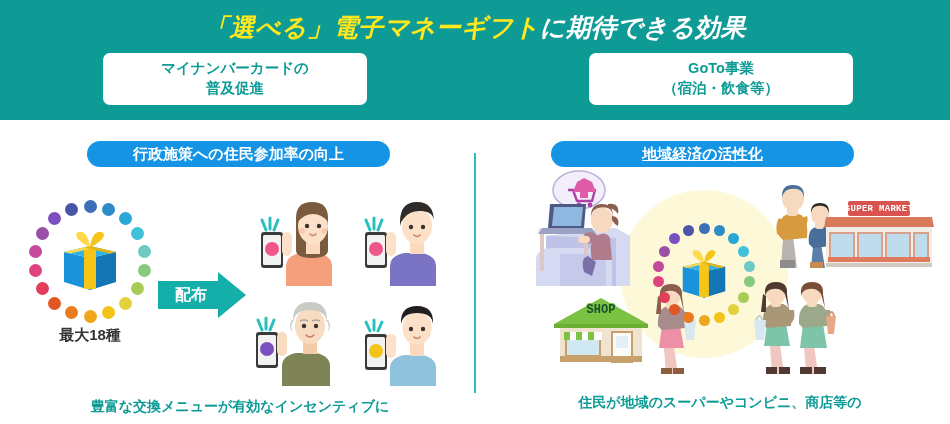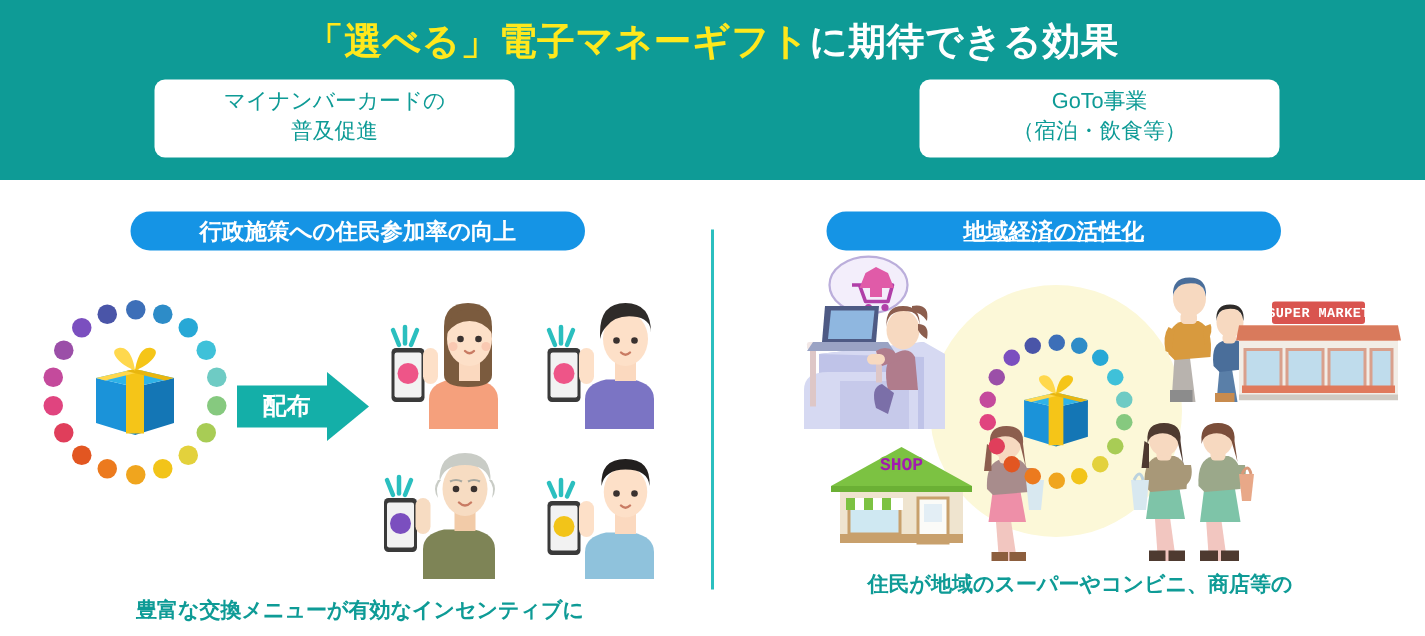--- a/index.html
+++ b/index.html
@@ -13,34 +13,34 @@
 
   
   .header {
     position: absolute; left: 0; top: 0; width: 950px; height: 120px;
     background: #0E9B96;
   }
   .header-title {
     position: absolute; left: 0; top: 11px; width: 950px;
     text-align: center;
     font-size: 25px; font-weight: bold; letter-spacing: .5px;
-    color: #ffffff; white-space: nowrap;
+    color: #ffffff; white-space: nowrap; font-style: italic;
   }
   .header-title .hl { color: #FFE81C; }
   .pill-row {
     position: absolute; left: 103px; top: 53px;
     width: 750px; height: 52px;
     display: flex; justify-content: space-between;
   }
   .pill {
-    width: 240px; height: 52px; background: #ffffff;
+    width: 264px; height: 52px; background: #ffffff;
     border-radius: 7px;
     display: flex; flex-direction: column;
     align-items: center; justify-content: center;
-    color: #0E9B96; font-weight: normal; font-size: 14.5px; line-height: 1.35;
+    color: #0E9B96; font-weight: bold; font-size: 14.5px; line-height: 1.35;
   }
   .pill span { white-space: nowrap; }
 
   
   .sec-head {
     position: absolute; height: 26px; border-radius: 13px;
     background: #1594E5; color: #fff;
     display: flex; align-items: center; justify-content: center;
     font-weight: bold; font-size: 15px; white-space: nowrap;
   }
@@ -64,21 +64,21 @@
   .gift-ring { position: absolute; left: 28px; top: 199px; width: 124px; height: 124px; }
   .ring-dot { position: absolute; border-radius: 50%; width: 13px; height: 13px; }
   .giftbox { position: absolute; left: 50%; top: 50%; transform: translate(-50%,-50%); }
   .ring-label {
     position: absolute; left: 22px; top: 326px; width: 136px;
     text-align: center; font-weight: bold; font-size: 15px; color: #333;
     white-space: nowrap;
   }
 
   
-  .arrow-wrap { position: absolute; left: 158px; top: 248px; width: 90px; height: 46px; font-family: Liberation Serif, serif; }
+  .arrow-wrap { position: absolute; left: 158px; top: 272px; width: 90px; height: 46px; font-family: Liberation Serif, serif; }
   .arrow-body {
     position: absolute; left: 0; top: 9px; width: 62px; height: 28px;
     background: #14AFA8;
   }
   .arrow-head {
     position: absolute; left: 60px; top: 0; width: 0; height: 0;
     border-top: 23px solid transparent; border-bottom: 23px solid transparent;
     border-left: 28px solid #14AFA8;
   }
   .arrow-label {
@@ -103,21 +103,21 @@
     background: #FCF8D8;
   }
   .center-gift { position: absolute; left: 162px; top: 54px; width: 104px; height: 104px; }
   .cg-dot { position: absolute; border-radius: 50%; width: 11px; height: 11px; }
 
   .store-label {
     position: absolute; font-weight: bold; color: #fff;
     display: flex; align-items: center; justify-content: center;
     white-space: nowrap;
   }
-  .nowrap { white-space: nowrap; }
+  .nowrap { white-space: nowrap; margin-top: 13px; }
 </style>
 </head>
 <body>
 
 <div id="root">
 
   <div class="header">
     <div class="header-title">
       <span class="hl">「選べる」電子マネーギフト</span><span>に期待できる効果</span>
     </div>
@@ -161,20 +161,21 @@
       <div class="ring-dot" style="width: 13px; height: 13px; background: rgb(240, 165, 30); left: 55.5px; top: 110.5px;"></div>
       <div class="ring-dot" style="width: 13px; height: 13px; background: rgb(236, 122, 30); left: 36.6889px; top: 107.183px;"></div>
       <div class="ring-dot" style="width: 13px; height: 13px; background: rgb(226, 86, 33); left: 20.1467px; top: 97.6324px;"></div>
       <div class="ring-dot" style="width: 13px; height: 13px; background: rgb(224, 62, 91); left: 7.8686px; top: 83px;"></div>
       <div class="ring-dot" style="width: 13px; height: 13px; background: rgb(224, 68, 127); left: 1.33557px; top: 65.0506px;"></div>
       <div class="ring-dot" style="width: 13px; height: 13px; background: rgb(196, 74, 156); left: 1.33557px; top: 45.9494px;"></div>
       <div class="ring-dot" style="width: 13px; height: 13px; background: rgb(155, 79, 168); left: 7.8686px; top: 28px;"></div>
       <div class="ring-dot" style="width: 13px; height: 13px; background: rgb(123, 79, 191); left: 20.1467px; top: 13.3676px;"></div>
       <div class="ring-dot" style="width: 13px; height: 13px; background: rgb(74, 85, 168); left: 36.6889px; top: 3.81691px;"></div>
     </div>
+  <div class="ring-label">最大18種</div>
 
   <div class="arrow-wrap">
     <div class="arrow-body"></div>
     <div class="arrow-head"></div>
     <div class="arrow-label">配布</div>
   </div>
 
   <div class="people">
 
     <svg class="person p1" viewBox="0 0 92 94">
@@ -336,21 +337,21 @@
         <polygon points="4,32 98,32 98,36 4,36" fill="#6BB035"></polygon>
         <rect x="16" y="44" width="34" height="20" fill="#CFE8F2" stroke="#C8A06C" stroke-width="2"></rect>
         <path d="M14 40 h38 v8 h-38 z" fill="#fff"></path>
         <path d="M14 40 h6 v8 h-6 z" fill="#7CC242"></path>
         <path d="M26 40 h6 v8 h-6 z" fill="#7CC242"></path>
         <path d="M38 40 h6 v8 h-6 z" fill="#7CC242"></path>
         <rect x="62" y="40" width="20" height="30" fill="#FBFBF8" stroke="#C8A06C" stroke-width="2"></rect>
         <rect x="66" y="44" width="12" height="12" fill="#E3EEF5"></rect>
         <rect x="10" y="64" width="82" height="6" fill="#C8A06C"></rect>
       </svg>
-      <div class="store-label" style="left:30px;top:11px;width:42px;height:14px;font-size:12px;color:#a21caf;-webkit-text-stroke:2px #7CC242;paint-order:stroke">SHOP</div>
+      <div class="store-label" style="left:30px;top:11px;width:42px;height:14px;font-size:12px;color:#14532d;-webkit-text-stroke:2px #7CC242;paint-order:stroke">SHOP</div>
     </div>
 
     <svg style="position:absolute;left:158px;top:114px;width:50px;height:92px" viewBox="0 0 50 92">
       <path d="M18 92 L16 66 L26 65 L30 92 Z" fill="#F2C6C0"></path>
       <path d="M13 92 L13 86 L24 86 L24 92 Z" fill="#8C5E3E"></path>
       <path d="M25 92 L25 86 L36 86 L36 92 Z" fill="#8C5E3E"></path>
       <path d="M11 66 L14 44 L32 44 L36 66 Z" fill="#EE8FA8"></path>
       <path d="M10 44 Q9 26 20 24 L30 24 Q40 27 38 46 L14 48 Z" fill="#A88C8C"></path>
       <path d="M36 44 Q42 40 40 30 L34 30 L34 46 Z" fill="#A88C8C"></path>
       <rect x="18" y="20" width="10" height="7" rx="3" fill="#F7D9C0"></rect>

